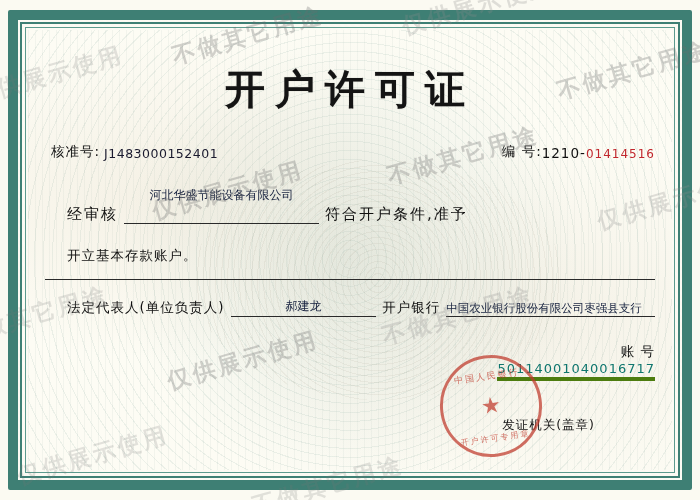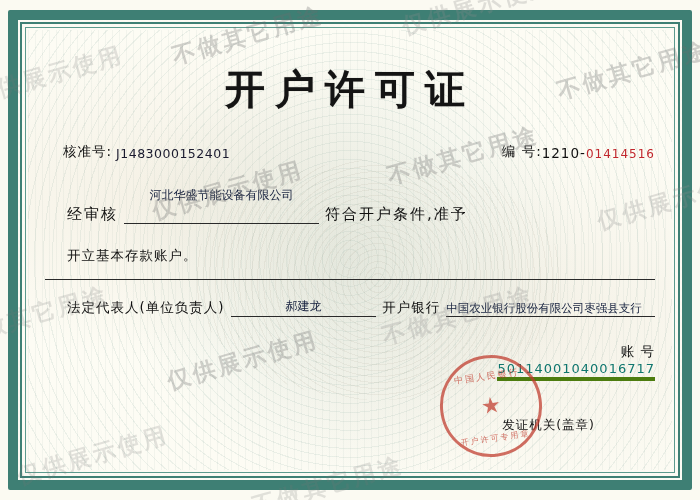--- a/index.html
+++ b/index.html
@@ -109,21 +109,20 @@
     color: #141414;
     margin: 12px 0 0 0;
     text-shadow: 0 0 1px rgba(0,0,0,0.35);
   }
 
   .row {
     display: flex;
     align-items: flex-end;
     font-size: 13px;
     font-family: "DejaVu Sans", sans-serif;
-    margin-left: 12px;
   }
 
   .row-approve {
     margin-top: 26px;
     padding-left: 6px;
   }
   .lbl {
     white-space: nowrap;
     font-size: 13.5px;
     color: #101010;

